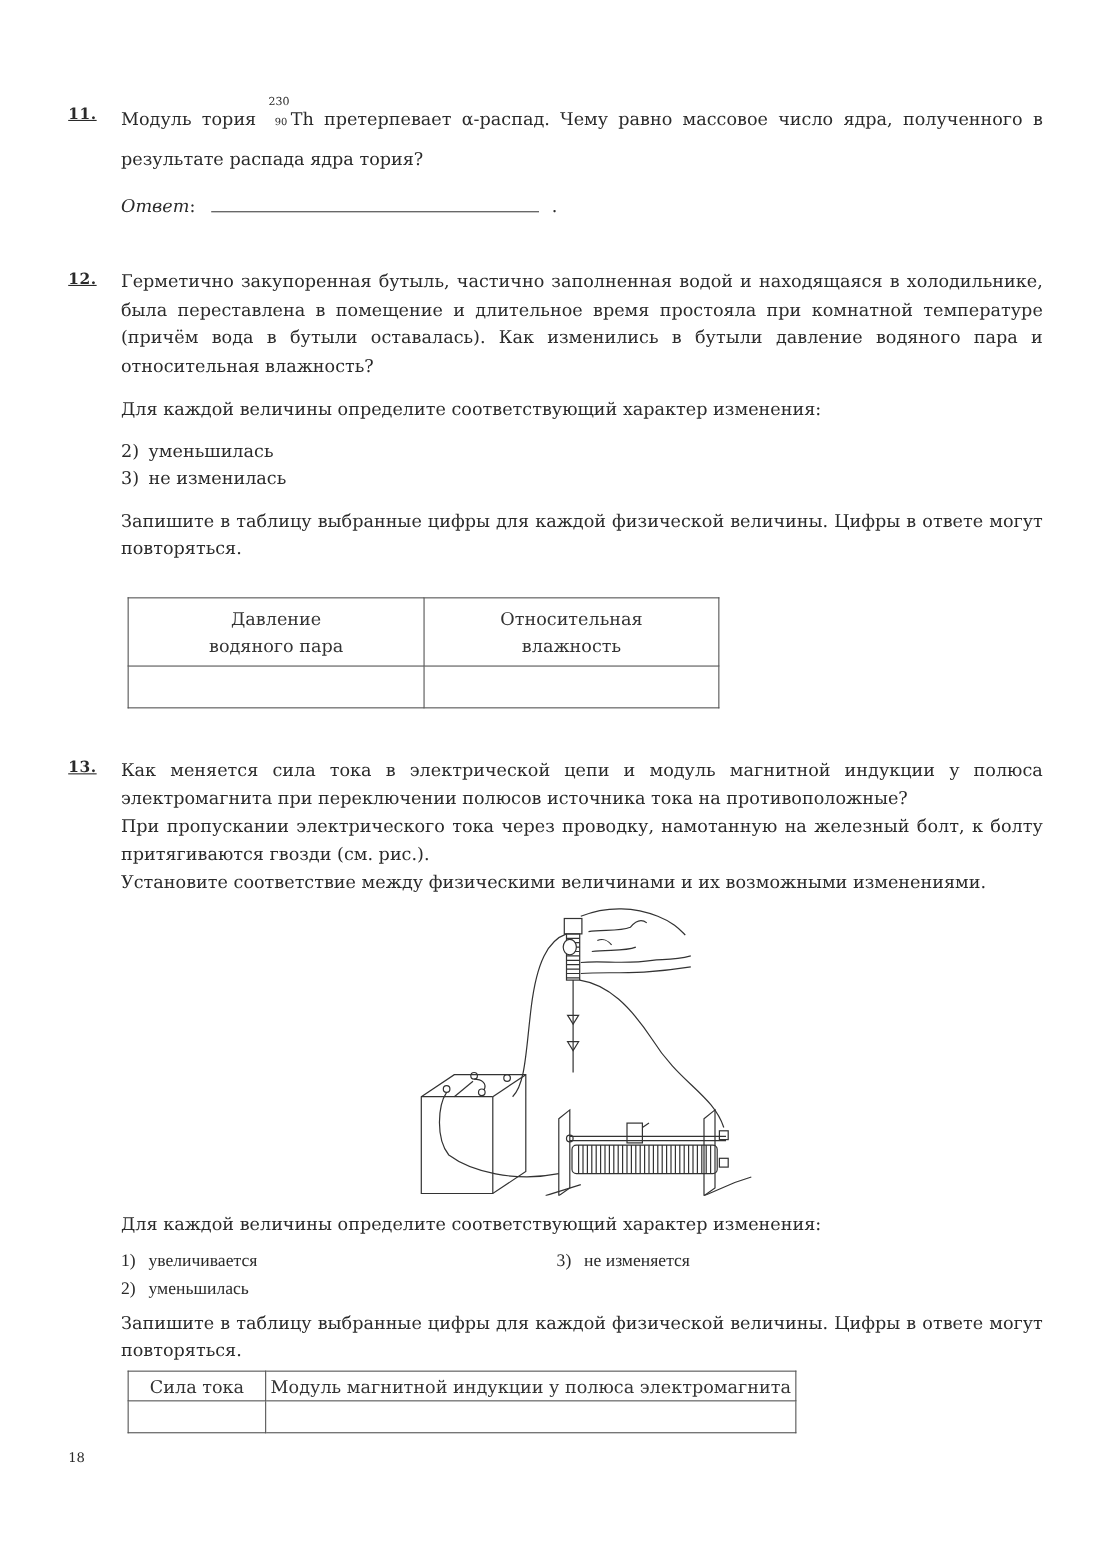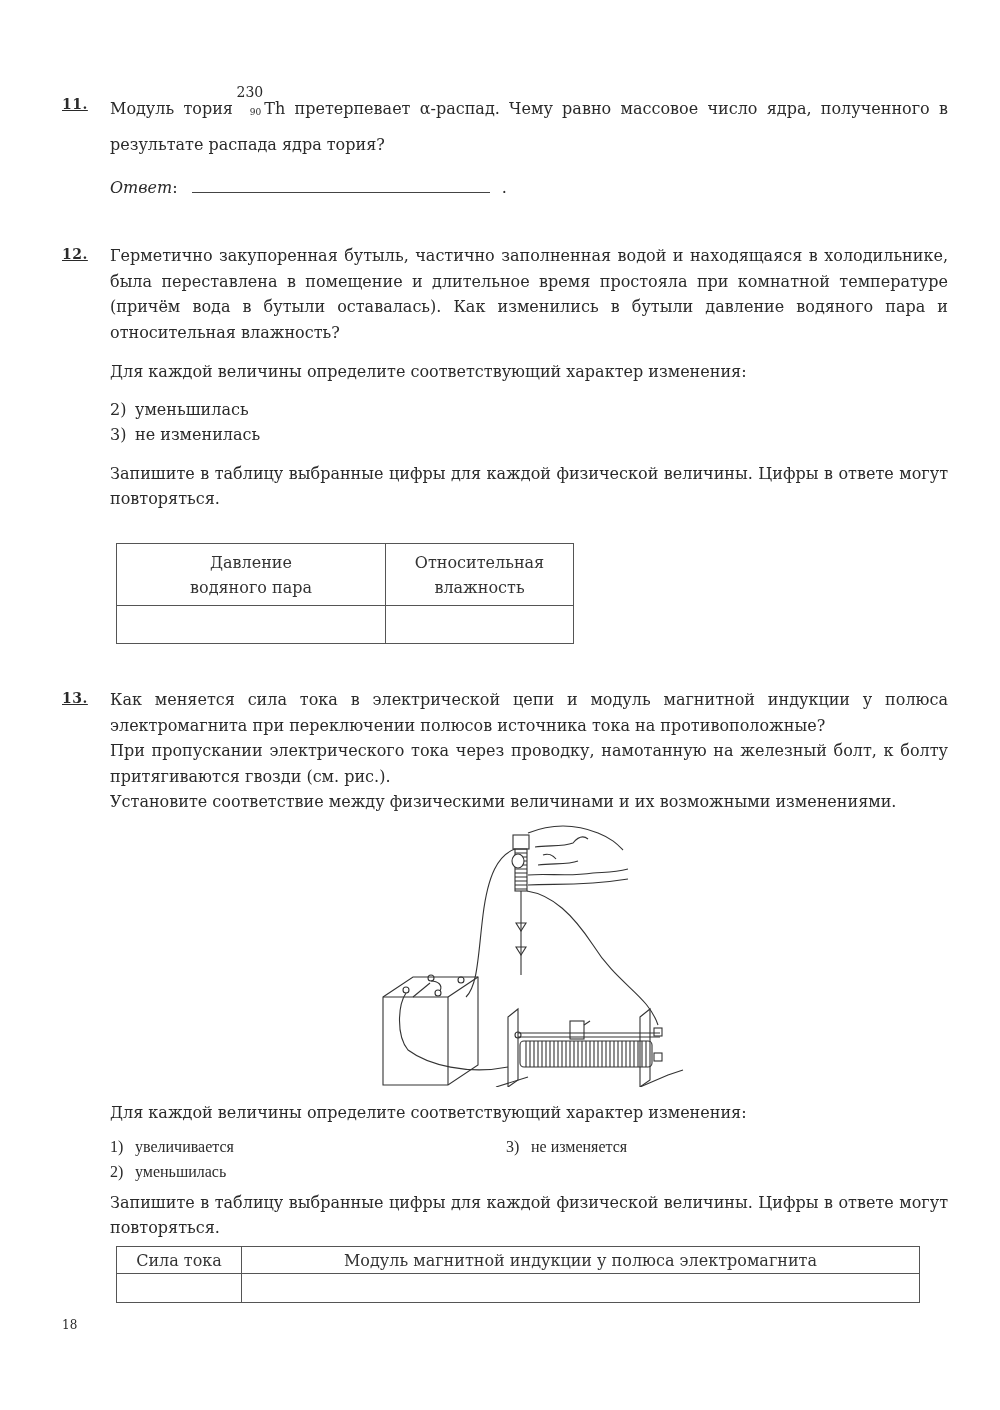--- a/index.html
+++ b/index.html
@@ -11,21 +11,21 @@
   .page { position: absolute; left: 0; top: 0; width: 1000px; height: 1410px; }
   .task { position: absolute; left: 62px; width: 886px; }
   .num {
     position: absolute; left: 0; top: 0;
     font-weight: bold; font-size: 14px; letter-spacing: 0.5px; text-decoration: underline;
   }
   .body { position: absolute; left: 48px; width: 838px; }
   p { margin: 0; font-size: 16px; line-height: 25.5px; text-align: justify; }
   .q11 p { line-height: 36px; }
   .iso { display: inline-block; position: relative; width: 22px; height: 16px; vertical-align: baseline; }
-  .iso .mass { position: absolute; right: 1px; top: -10px; font-size: 14px; line-height: 9px; }
+  .iso .mass { position: absolute; right: 1px; top: -10px; font-size: 10px; line-height: 9px; }
   .iso .charge { position: absolute; right: 3px; top: 10px; font-size: 9px; line-height: 9px; }
   .answer-line { position: absolute; top: 168px; left: 48px; font-size: 16px; }
   .answer-line .lbl { font-style: italic; text-align: right; }
   .answer-line .blank {
     display: inline-block; width: 298px; border-bottom: 1px solid #444;
     margin-left: 14px; height: 16px; vertical-align: baseline;
   }
   .answer-line .dot { margin-left: 12px; }
   .opts { margin-top: 16px; }
   .opts div { font-size: 16px; line-height: 25px; }
@@ -63,21 +63,21 @@
       <p>Герметично закупоренная бутыль, частично заполненная водой и находящаяся в холодильнике, была переставлена в помещение и длительное время простояла при комнатной температуре (причём вода в бутыли оставалась). Как изменились в бутыли давление водяного пара и относительная влажность?</p>
       <div class="gap"></div>
       <p>Для каждой величины определите соответствующий характер изменения:</p>
       <div class="opts" style="margin-top:12px;">
         <div><span class="n">2)</span><span>уменьшилась</span></div>
         <div><span class="n">3)</span><span>не изменилась</span></div>
       </div>
       <div class="gap"></div>
       <p>Запишите в таблицу выбранные цифры для каждой физической величины. Цифры в ответе могут повторяться.</p>
     </div>
-    <table class="ans" style="left:54px; top:297px; width:458px;">
+    <table class="ans" style="left:54px; top:297px; width:538px;">
       <tbody>
           <tr style="height:62px;">
         <td style="width:268px;"><span>Давление</span><br><span>водяного пара</span></td>
         <td><span>Относительная</span><br><span>влажность</span></td>
       </tr>
       <tr style="height:38px;">
         <td></td>
         <td></td>
       </tr>
     </tbody>
@@ -155,21 +155,21 @@
   <div class="task" style="top:1100px; height:220px;">
     <div class="body" style="top:0px;">
       <p>Для каждой величины определите соответствующий характер изменения:</p>
       <div class="opts2">
         <div style="left:0; top:0;"><span class="n">1)</span><span>увеличивается</span></div>
         <div style="left:0; top:25px;"><span class="n">2)</span><span>уменьшилась</span></div>
         <div style="left:396px; top:0;"><span class="n">3)</span><span>не изменяется</span></div>
       </div>
       <p style="margin-top:6px;">Запишите в таблицу выбранные цифры для каждой физической величины. Цифры в ответе могут повторяться.</p>
     </div>
-    <table class="ans" style="left:54px; top:146px; width:804px;">
+    <table class="ans" style="left:54px; top:146px; width:608px;">
       <tbody>
           <tr style="height:27px;">
         <td style="width:124px;">Сила тока</td>
         <td>Модуль магнитной индукции у полюса электромагнита</td>
       </tr>
       <tr style="height:29px;">
         <td></td>
         <td></td>
       </tr>
     </tbody>

